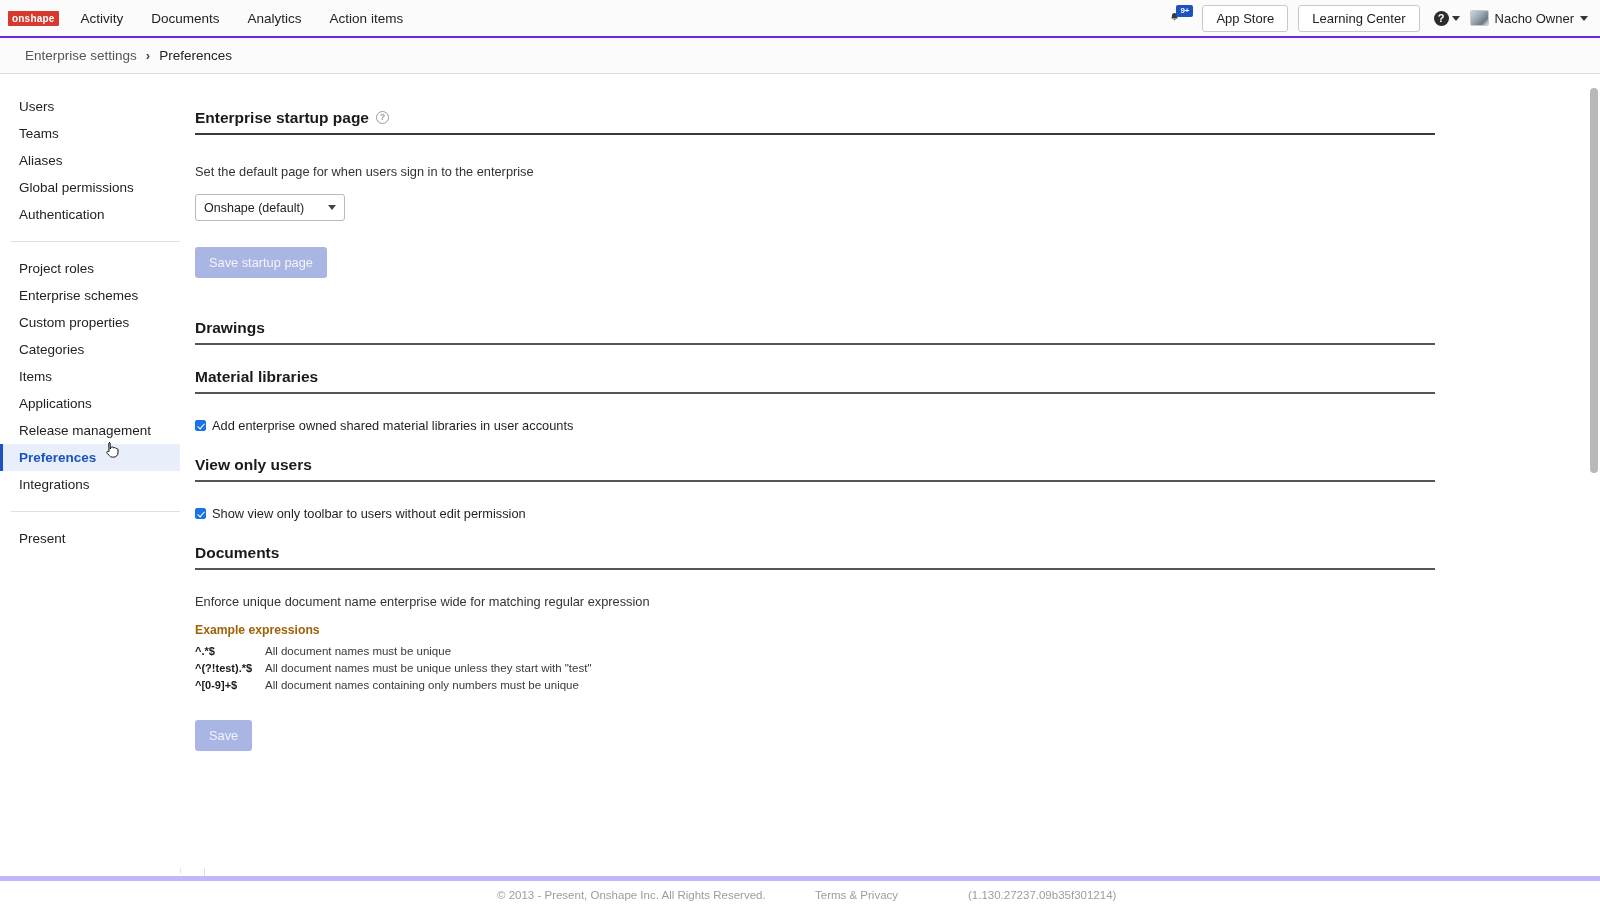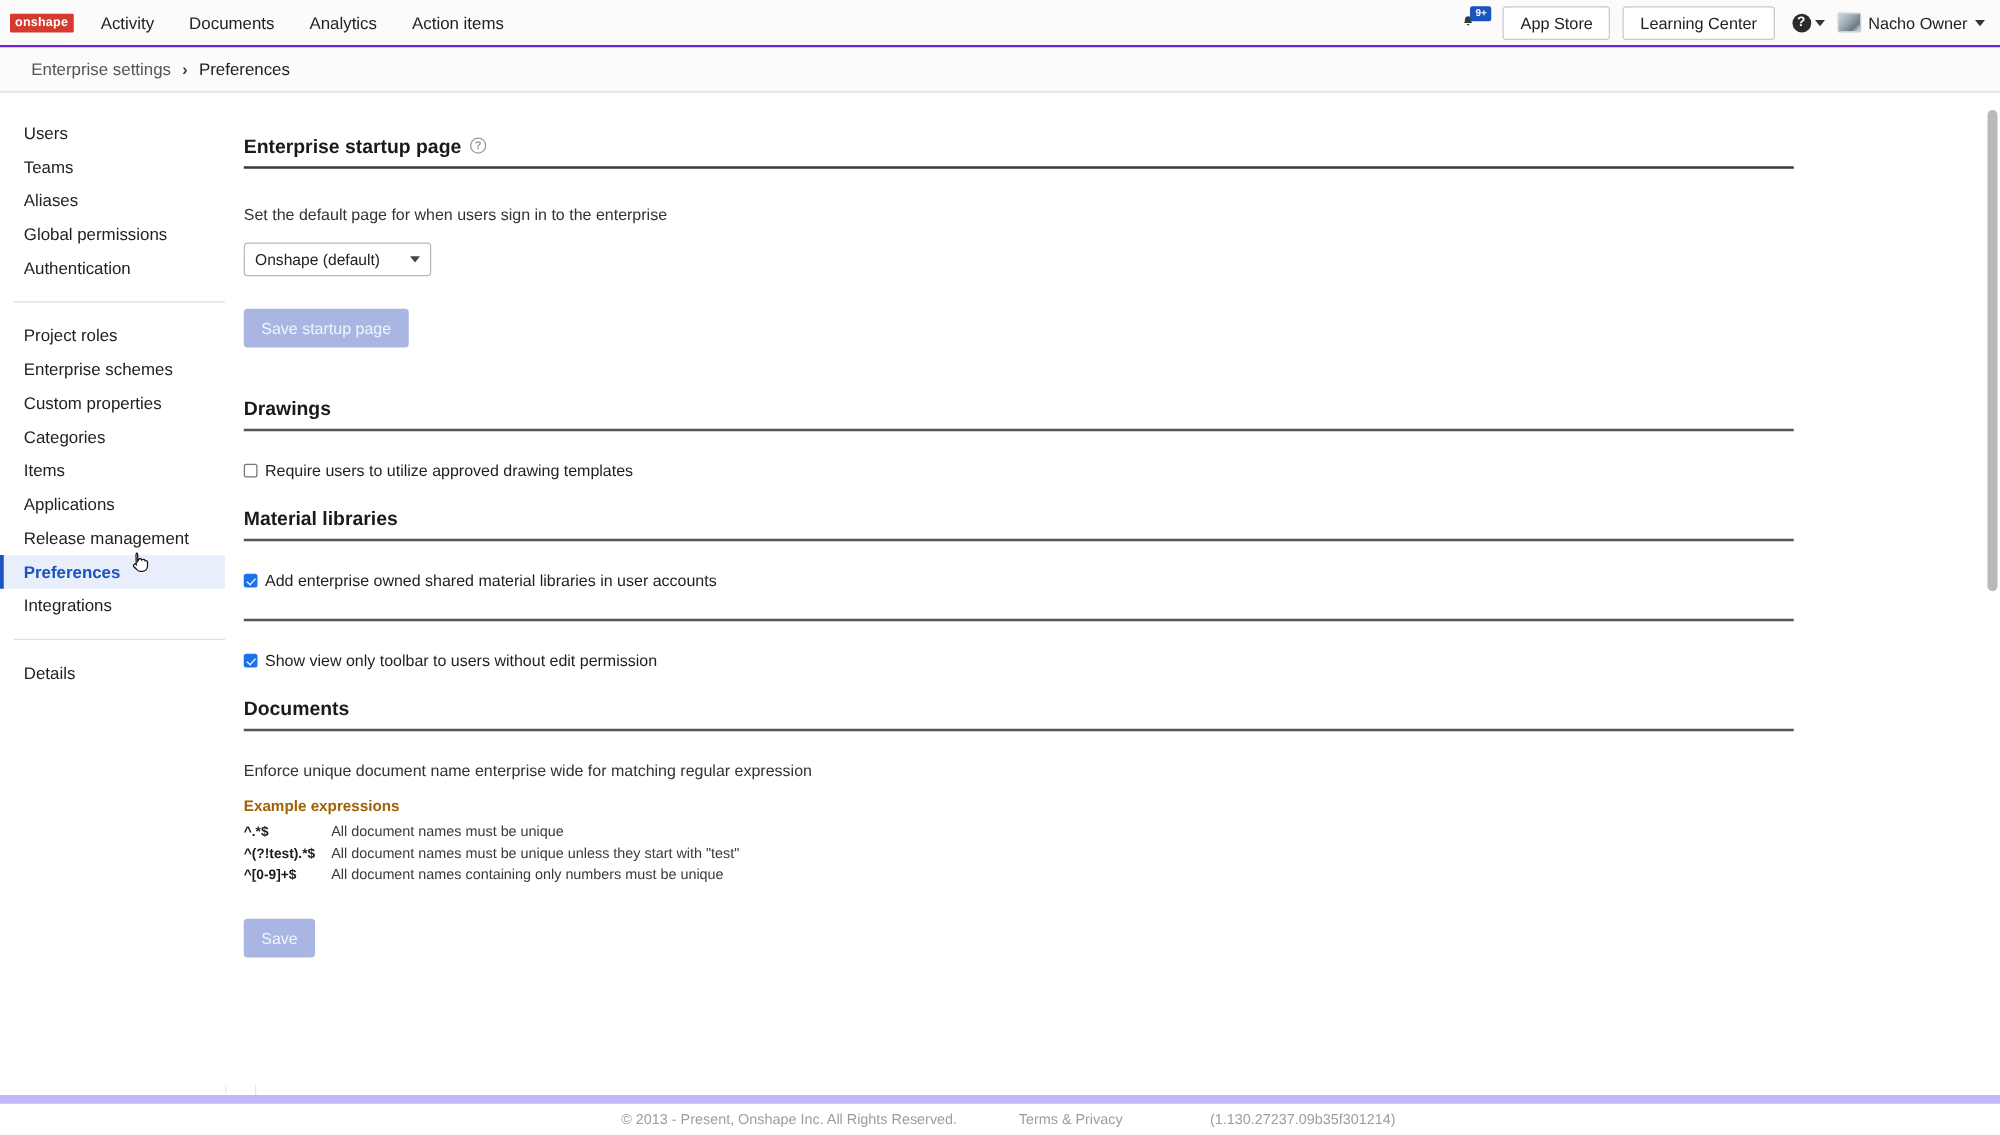--- a/index.html
+++ b/index.html
@@ -148,21 +148,21 @@
   }
   .regex-input::placeholder { color:#9a9a9a; font-style: italic; }
   .ex-title { font-size: 12.2px; font-weight:bold; color:#a16207; }
   .ex-row { display:flex; font-size:11.5px; color:#444; line-height:17px; }
   .ex-pat { width: 70px; font-weight:bold; color:#1a1a1a; font-size:11px; }
   .ex-desc { color:#3a3a3a;text-align:right; }
 
   
   .footer {
     position: absolute; bottom: 0; left: 0; width: 1600px; height: 32px;
-    background: #fff; border-top: 7px solid #c4b5fd;
+    background: #fff; border-top: 5px solid #c4b5fd;
     display:flex; align-items:center; font-size: 11.5px; color:#9d9d9d;
   }
   .foot-copy { position:absolute; left: 497px; }
   .foot-terms { position:absolute; left: 815px; cursor:pointer; }
   .foot-ver { position:absolute; left: 968px; }
 
   
   .vscroll-track {
     position:absolute; top: 76px; right: 0; width: 12px; bottom: 34px;
     background: #fff;
@@ -229,21 +229,21 @@
     <div class="side-item">Custom properties</div>
     <div class="side-item">Categories</div>
     <div class="side-item">Items</div>
     <div class="side-item">Applications</div>
     <div class="side-item">Release management</div>
     <div class="side-item active">Preferences</div>
     <div class="side-item">Integrations</div>
 
     <div class="side-div"></div>
 
-    <div class="side-item">Details</div>
+    <div class="side-item">Present</div>
   </div>
 
   <svg class="cursor-hand" viewBox="0 0 16 18">
     <path d="M5 1.5c.7 0 1.2.6 1.2 1.3v5.1l.9-1.4c.4-.6 1.2-.8 1.8-.4.3.2.5.5.5.9l1-.4c.6-.2 1.3.1 1.5.7l.1.4.7-.1c.7-.1 1.3.4 1.3 1.1v3.2c0 2.3-1.9 4.2-4.2 4.2H8.4c-1.3 0-2.5-.6-3.2-1.7L3 12.2C2.6 11.6 2.8 10.8 3.4 10.4c.5-.3 1.2-.3 1.6.2l-.2-7.8c0-.7.5-1.3 1.2-1.3z" fill="#ffffff" stroke="#111" stroke-width="1"></path>
   </svg>
 
   <div class="main-left-edge"></div>
 
   <div class="main">
 
@@ -259,36 +259,33 @@
         <span>Onshape (default)</span>
         <span class="select-caret"></span>
       </div>
 
       <button class="btn-muted" style="margin-top:26px;">Save startup page</button>
     </div>
 
     <div style="padding-top:41px;">
       <div class="section-head">Drawings</div>
       <div class="rule thin"></div>
-      <div class="cbrow" style="margin-top:24px;">
-        <span class="cb"></span>
-        <label>Require users to utilize approved drawing templates</label>
-      </div>
     </div>
 
     <div style="padding-top:23px;">
       <div class="section-head">Material libraries</div>
       <div class="rule thin"></div>
       <div class="cbrow" style="margin-top:24px;">
         <span class="cb checked"></span>
         <label>Add enterprise owned shared material libraries in user accounts</label>
       </div>
     </div>
 
     <div style="padding-top:23px;">
+      <div class="section-head">View only users</div>
       <div class="rule thin"></div>
       <div class="cbrow" style="margin-top:24px;">
         <span class="cb checked"></span>
         <label>Show view only toolbar to users without edit permission</label>
       </div>
     </div>
 
     <div style="padding-top:23px;">
       <div class="section-head">Documents</div>
       <div class="rule thin"></div>

